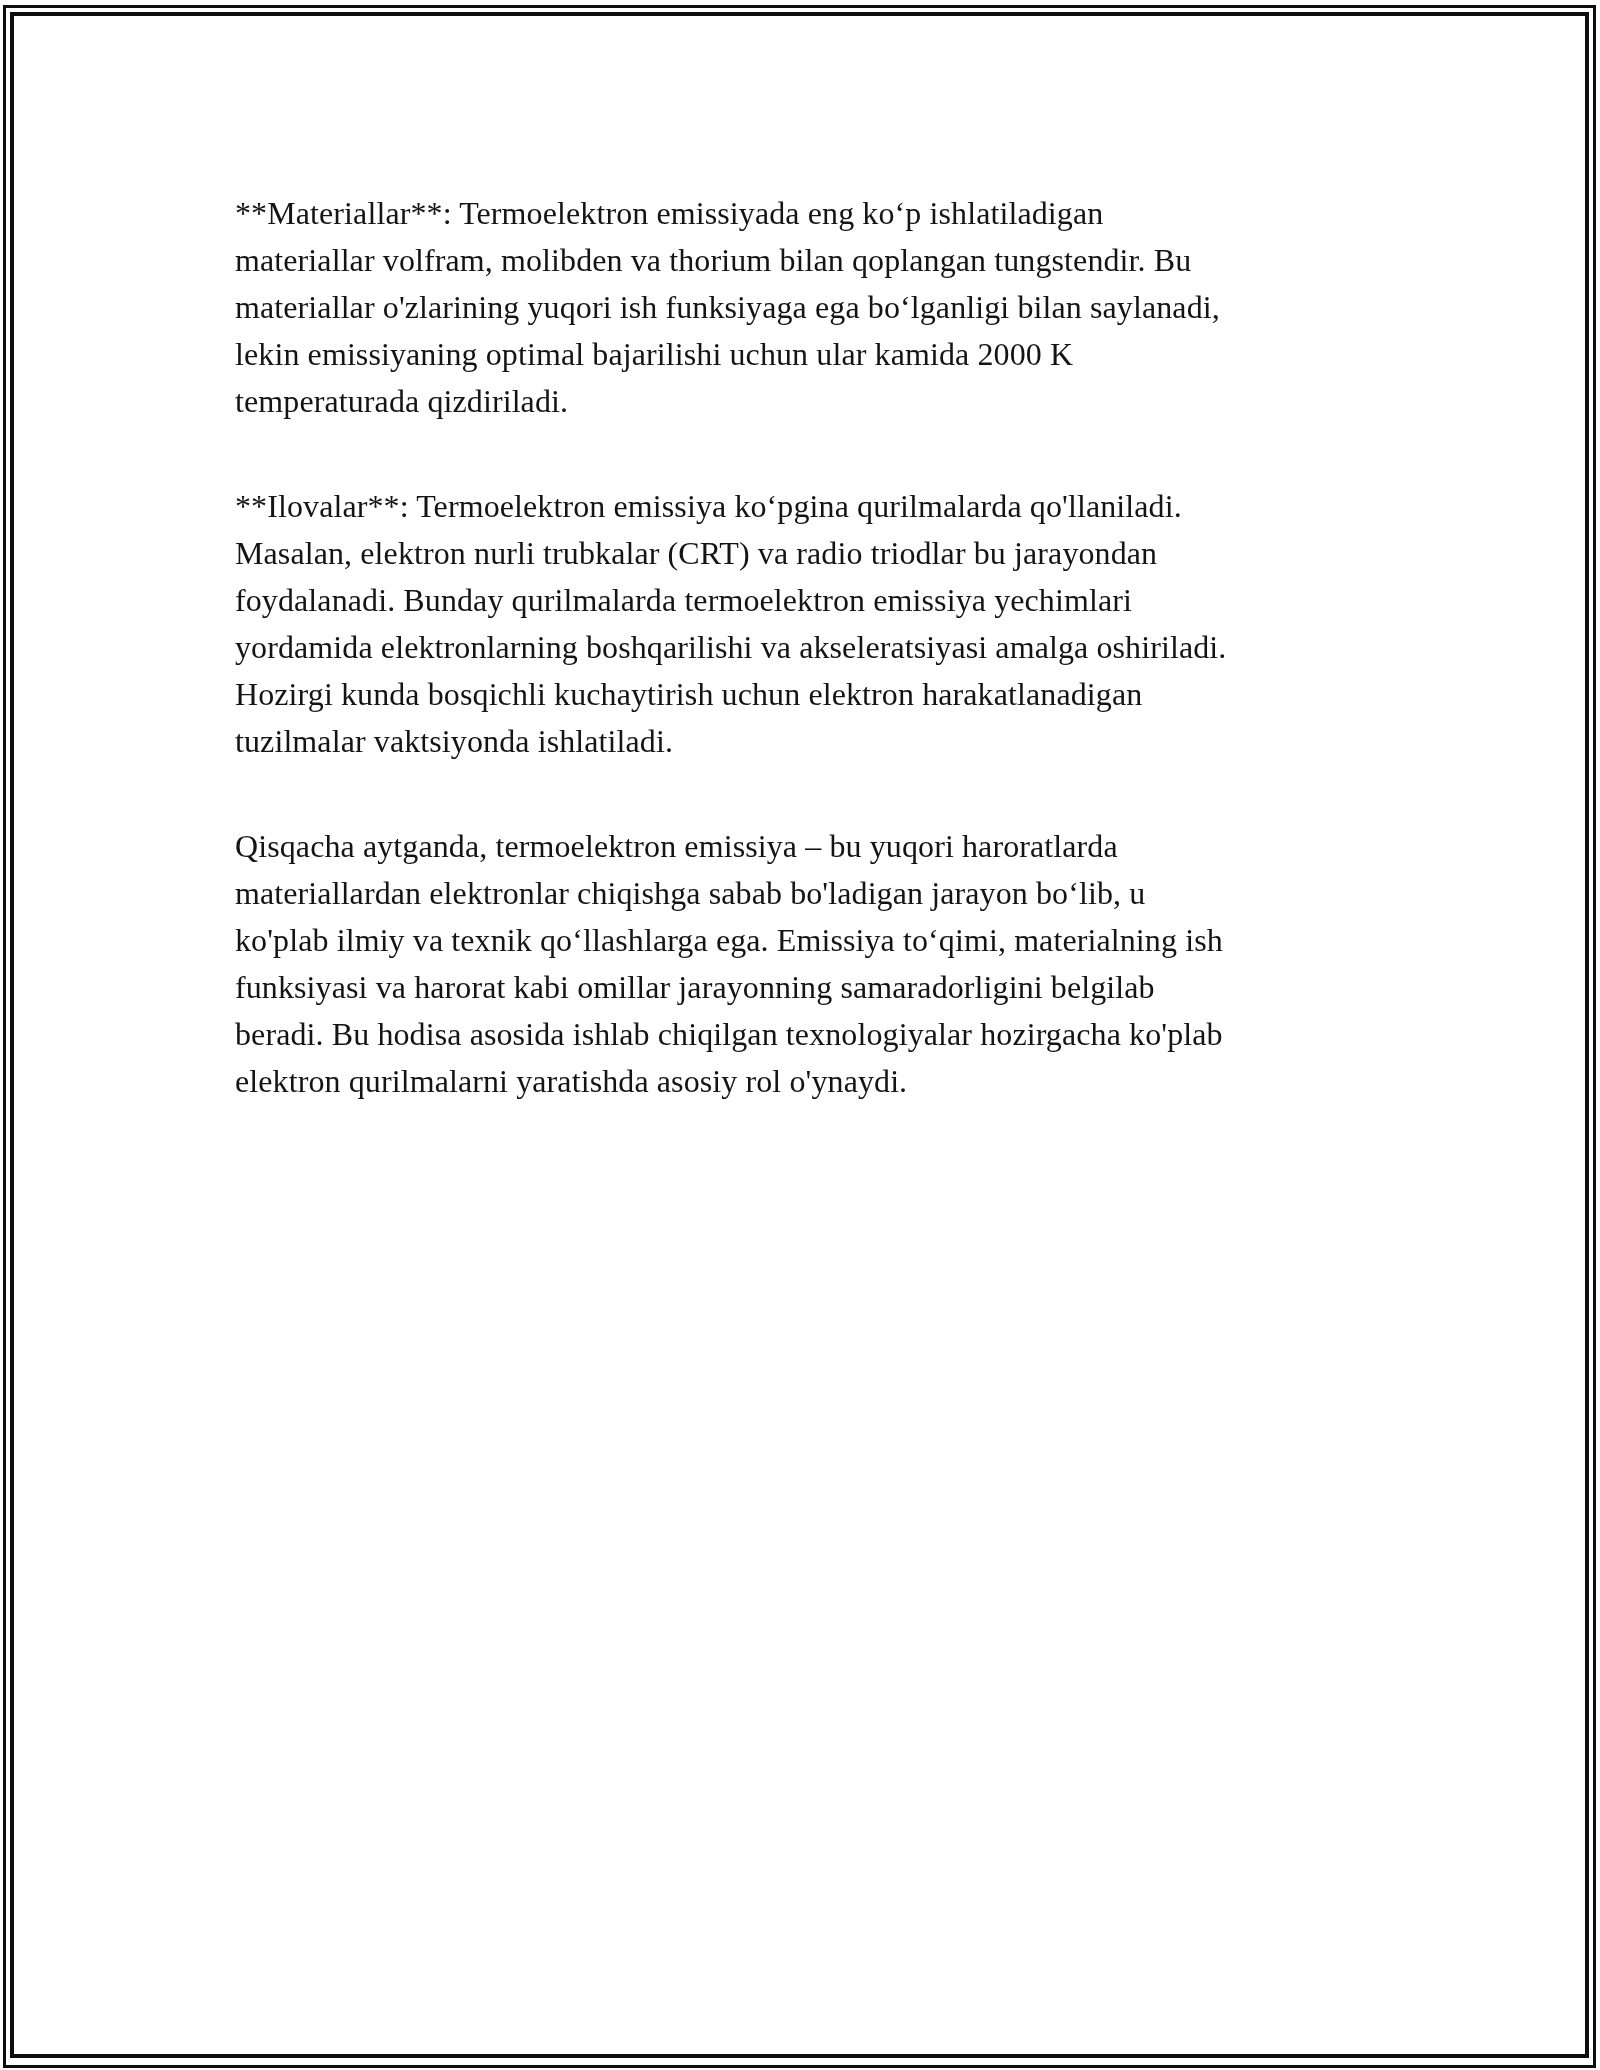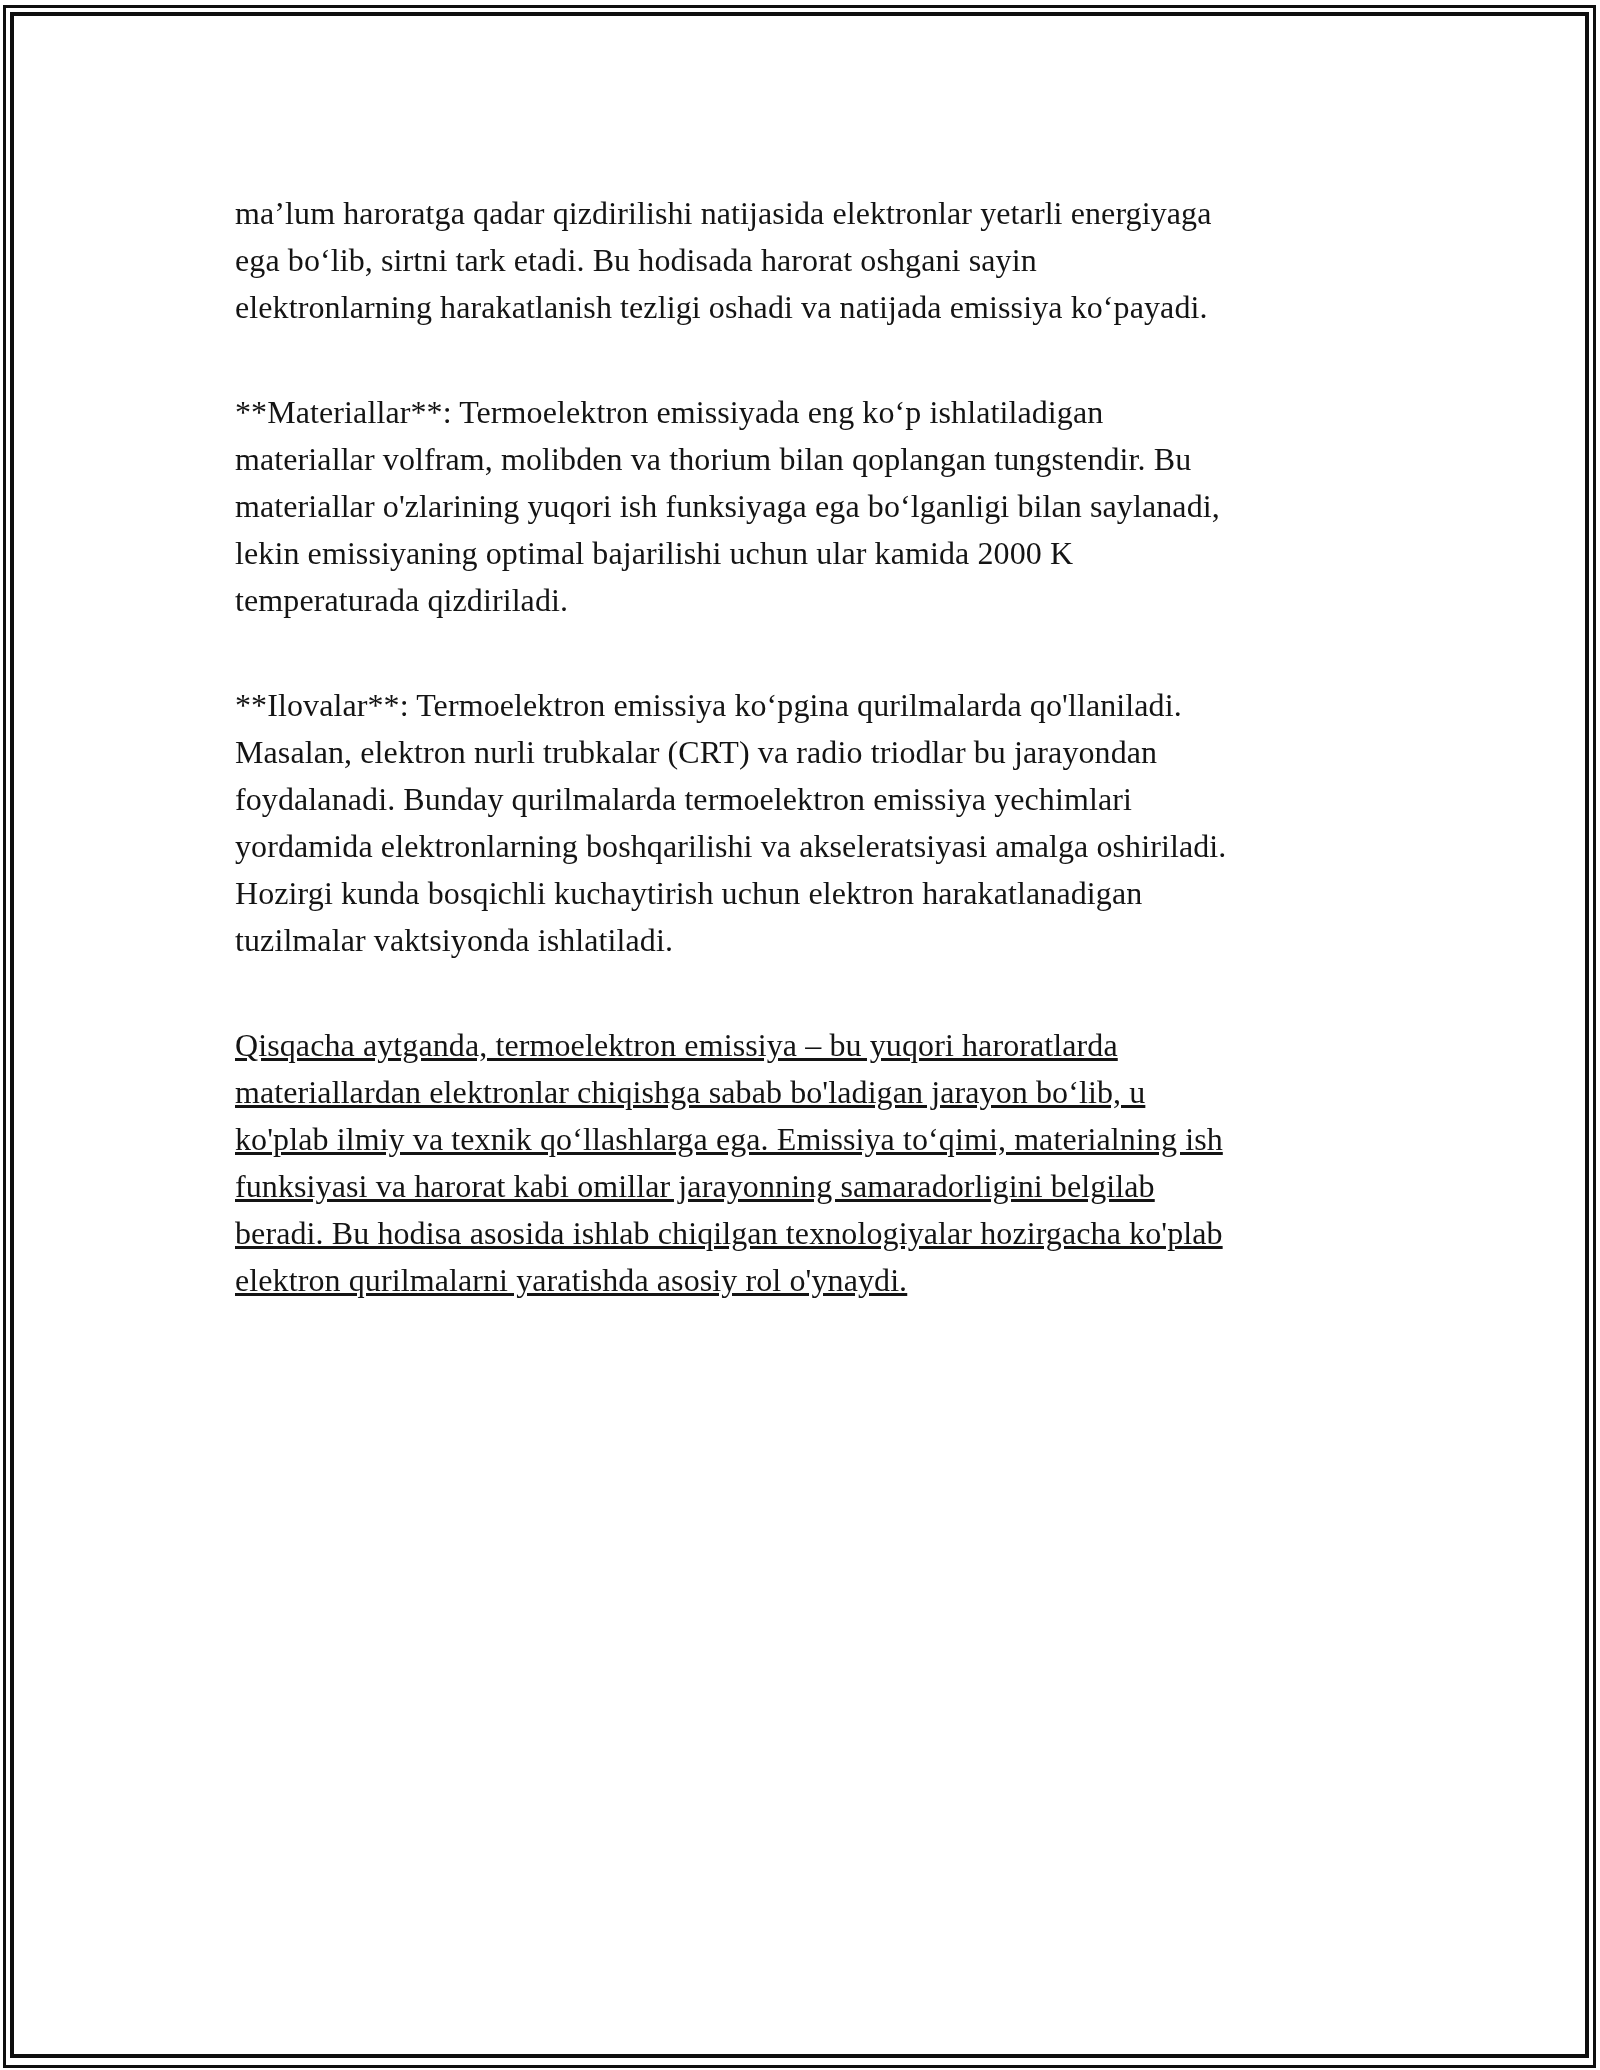--- a/index.html
+++ b/index.html
@@ -43,34 +43,30 @@
     margin: 0 0 58px 0;
     padding: 0;
     font-size: 32px;
     line-height: 47px;
     color: #141414;
     white-space: pre-line;
     letter-spacing: 0.1px;
   }
   .content p:last-child {
     margin-bottom: 16px;
-    text-decoration: underline;
   }
 </style>
 </head>
 <body>
 
 <div class="page">
   <div class="frame-outer"></div>
   <div class="frame-inner"></div>
 
   <div class="content">
-    <p>ma’lum haroratga qadar qizdirilishi natijasida elektronlar yetarli energiyaga
-ega bo‘lib, sirtni tark etadi. Bu hodisada harorat oshgani sayin
-elektronlarning harakatlanish tezligi oshadi va natijada emissiya ko‘payadi.</p>
     <p>**Materiallar**: Termoelektron emissiyada eng ko‘p ishlatiladigan
 materiallar volfram, molibden va thorium bilan qoplangan tungstendir. Bu
 materiallar o'zlarining yuqori ish funksiyaga ega bo‘lganligi bilan saylanadi,
 lekin emissiyaning optimal bajarilishi uchun ular kamida 2000 K
 temperaturada qizdiriladi.</p>
     <p>**Ilovalar**: Termoelektron emissiya ko‘pgina qurilmalarda qo'llaniladi.
 Masalan, elektron nurli trubkalar (CRT) va radio triodlar bu jarayondan
 foydalanadi. Bunday qurilmalarda termoelektron emissiya yechimlari
 yordamida elektronlarning boshqarilishi va akseleratsiyasi amalga oshiriladi.
 Hozirgi kunda bosqichli kuchaytirish uchun elektron harakatlanadigan

